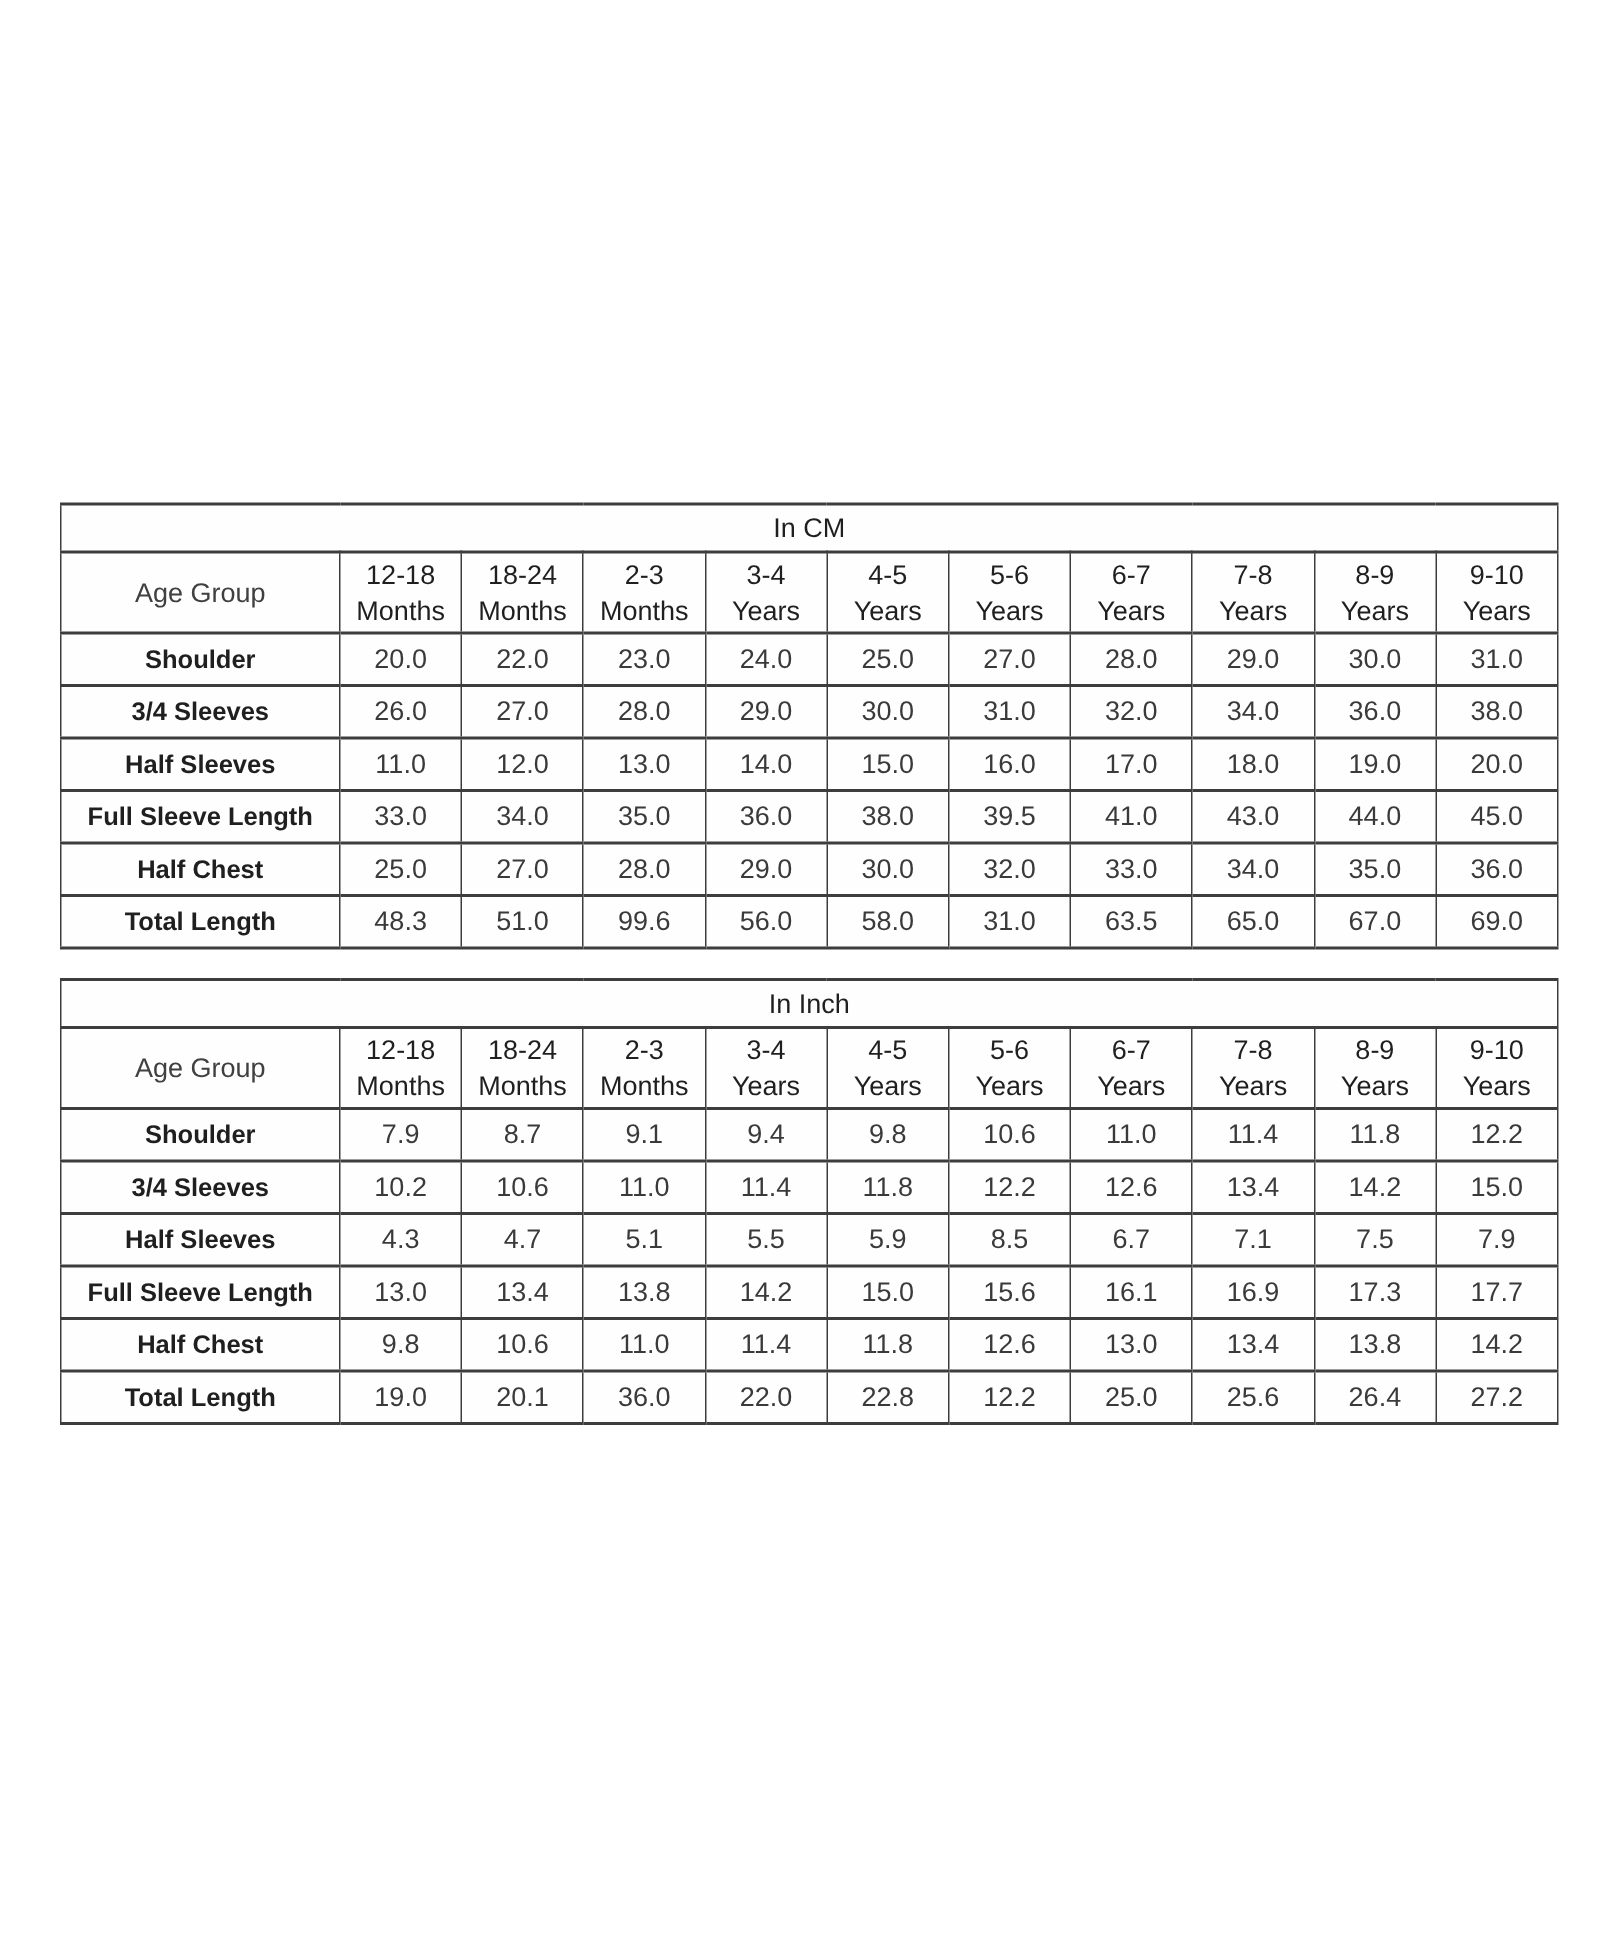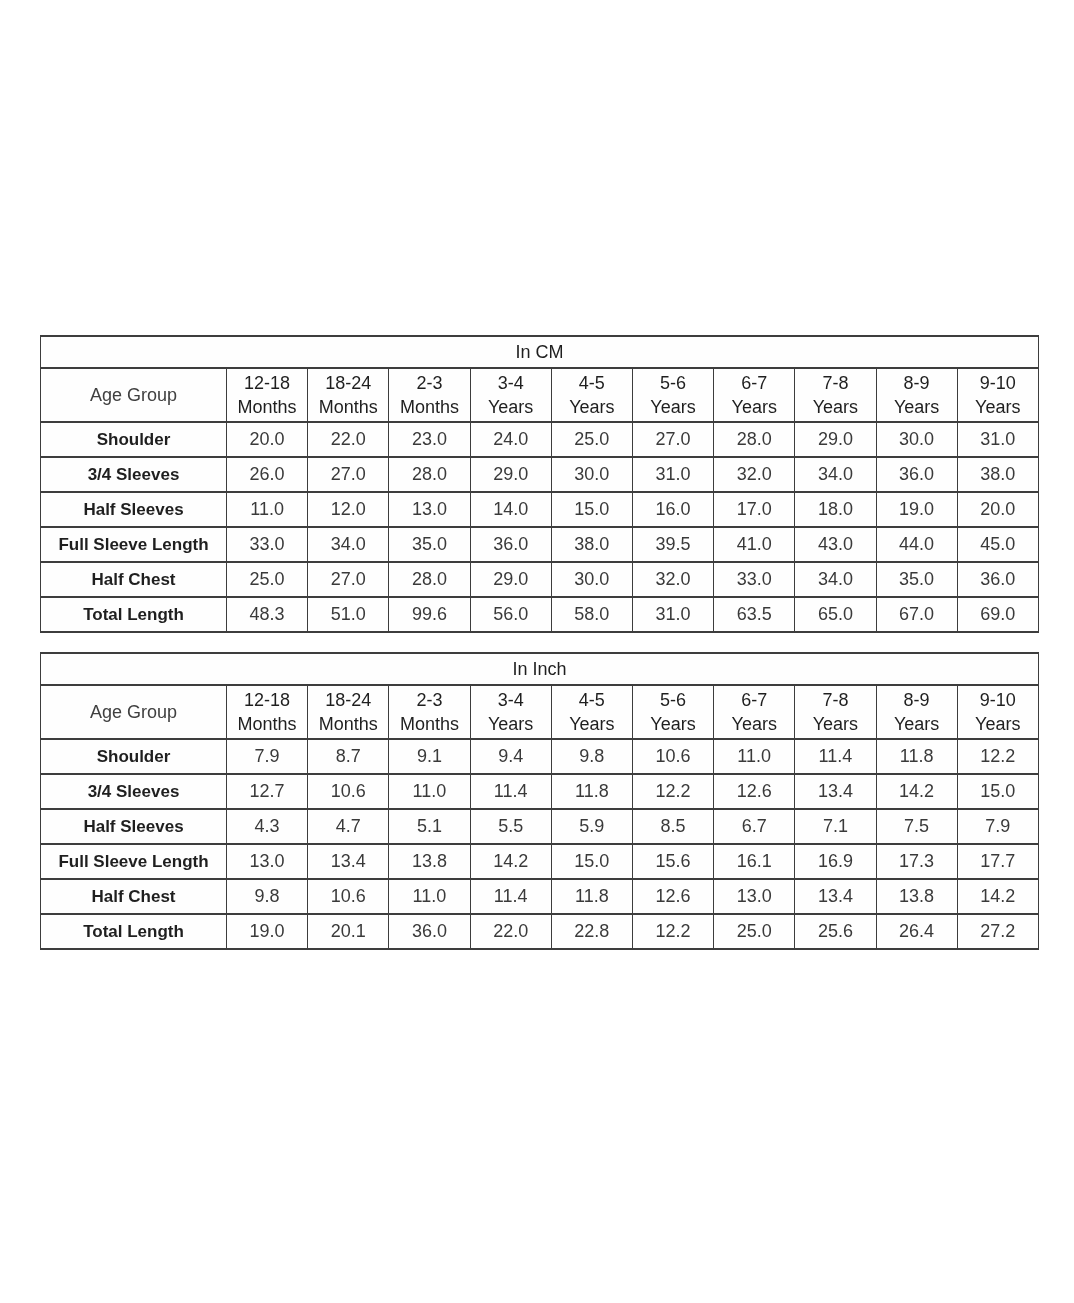--- a/index.html
+++ b/index.html
@@ -225,21 +225,21 @@
         <td class="value-cell">9.4</td>
         <td class="value-cell">9.8</td>
         <td class="value-cell">10.6</td>
         <td class="value-cell">11.0</td>
         <td class="value-cell">11.4</td>
         <td class="value-cell">11.8</td>
         <td class="value-cell">12.2</td>
       </tr>
       <tr>
         <th class="row-label">3/4 Sleeves</th>
-        <td class="value-cell">12.7</td>
+        <td class="value-cell">10.2</td>
         <td class="value-cell">10.6</td>
         <td class="value-cell">11.0</td>
         <td class="value-cell">11.4</td>
         <td class="value-cell">11.8</td>
         <td class="value-cell">12.2</td>
         <td class="value-cell">12.6</td>
         <td class="value-cell">13.4</td>
         <td class="value-cell">14.2</td>
         <td class="value-cell">15.0</td>
       </tr>

